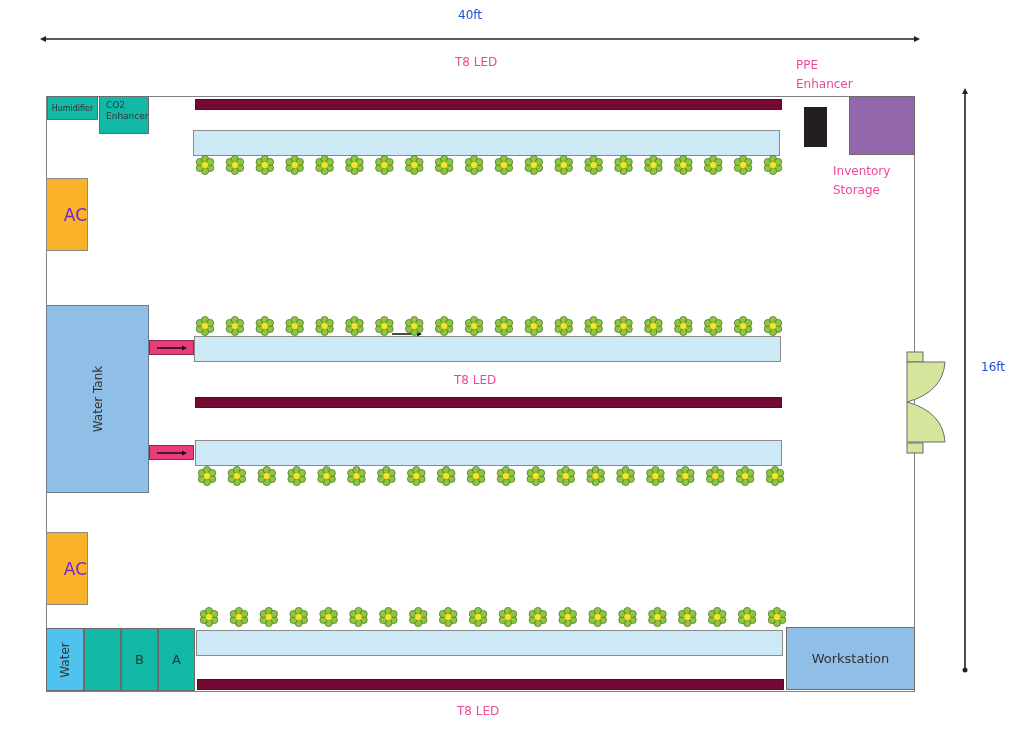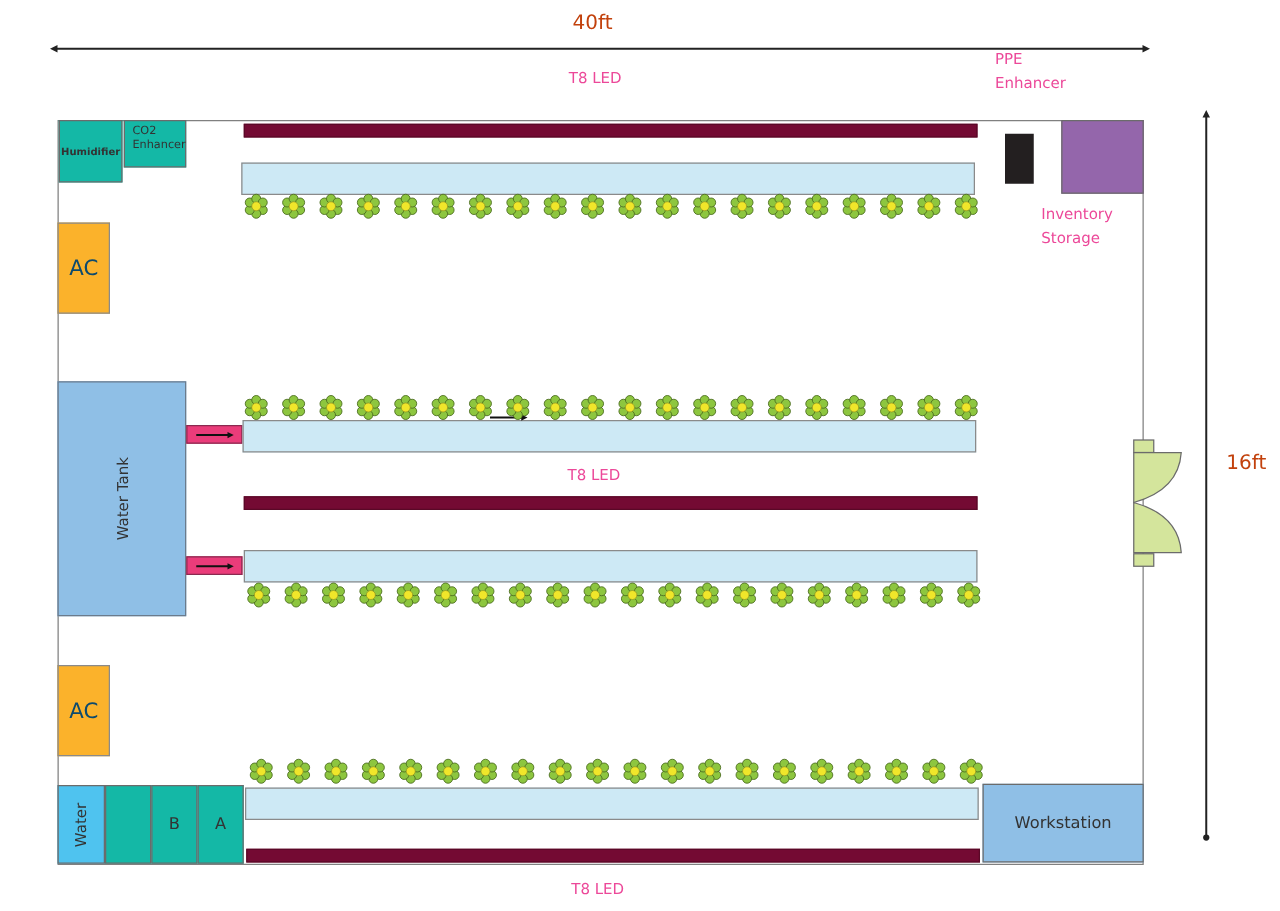--- a/index.html
+++ b/index.html
@@ -1,27 +1,27 @@
 <!DOCTYPE html>
 <html><head>
 <meta charset="utf-8">
 <style>
   html, body { margin: 0; padding: 0; background: #ffffff; }
   body { width: 1024px; height: 729px; position: relative; overflow: hidden;
          font-family: "DejaVu Sans", sans-serif; color: #333; }
   .abs { position: absolute; }
-  .dim-label { color: #c2410c; font-size: 16px; }
+  .dim-label { color: #1d4ed8; font-size: 12px; }
   .lbl { font-size: 12px; color: #ec4899; }
   .room { left: 46px; top: 96px; width: 869px; height: 596px;
           border: 1.5px solid #808080; box-sizing: border-box; background: #fff; }
   .box { border: 1px solid #6b6b6b; box-sizing: border-box; background: #14b8a6; }
   .led { background: #740a33; border: 1px solid #5a0827; box-sizing: border-box; }
   .tray { background: #cde9f5; border: 1px solid #8a8a8a; box-sizing: border-box; }
   .ac { background: #fbb22b; border: 1px solid #8a8a8a; box-sizing: border-box;
-        display: flex; align-items: center; justify-content: center; font-size: 17px; color: #0c4a6e; }
+        display: flex; align-items: center; justify-content: flex-end; font-size: 17px; color: #6d28d9; }
   .tank { background: #8fbfe6; border: 1px solid #6b7b8c; box-sizing: border-box; }
   .vtext { position: absolute; left: 50%; top: 50%; transform: translate(-50%,-50%) rotate(-90deg);
            white-space: nowrap; font-size: 12px; color: #333; }
   .pipe { background: #ea3c7a; border: 1px solid #8a2a50; box-sizing: border-box; }
   .center { display: flex; align-items: center; justify-content: center; }
   svg { overflow: visible; }
 </style>
 </head>
 <body>
 
@@ -34,28 +34,28 @@
 
 <div class="abs dim-label" style="left:981px; top:360px;">16ft</div>
 <svg class="abs" style="left:960px; top:88px;" width="10" height="586">
   <line x1="5" y1="4" x2="5" y2="582" stroke="#222" stroke-width="1.6"></line>
   <polygon points="5,0 2,6 8,6" fill="#222"></polygon>
   <circle cx="5" cy="582" r="2.5" fill="#222"></circle>
 </svg>
 
 <div class="abs lbl" style="left:455px; top:55px;">T8 LED</div>
 
-<div class="abs lbl" style="left:796px; top:38px; line-height:19px;">
+<div class="abs lbl" style="left:796px; top:56px; line-height:19px;">
   <div>PPE</div>
   <div>Enhancer</div>
 </div>
 
 <div class="abs room"></div>
 
-<div class="abs box center" style="left:47px; top:96px; width:51px; height:50px;font-weight:bold;">
+<div class="abs box center" style="left:47px; top:96px; width:51px; height:24px;">
   <span style="font-size:8px;">Humidifier</span>
 </div>
 <div class="abs box" style="left:99px; top:96px; width:50px; height:38px; font-size:9px; padding:3px 0 0 6px; line-height:11px;">
   <div>CO2</div>
   <div>Enhancer</div>
 </div>
 
 <div class="abs ac" style="left:46px; top:178px; width:42px; height:73px;">
   <span>AC</span>
 </div>

